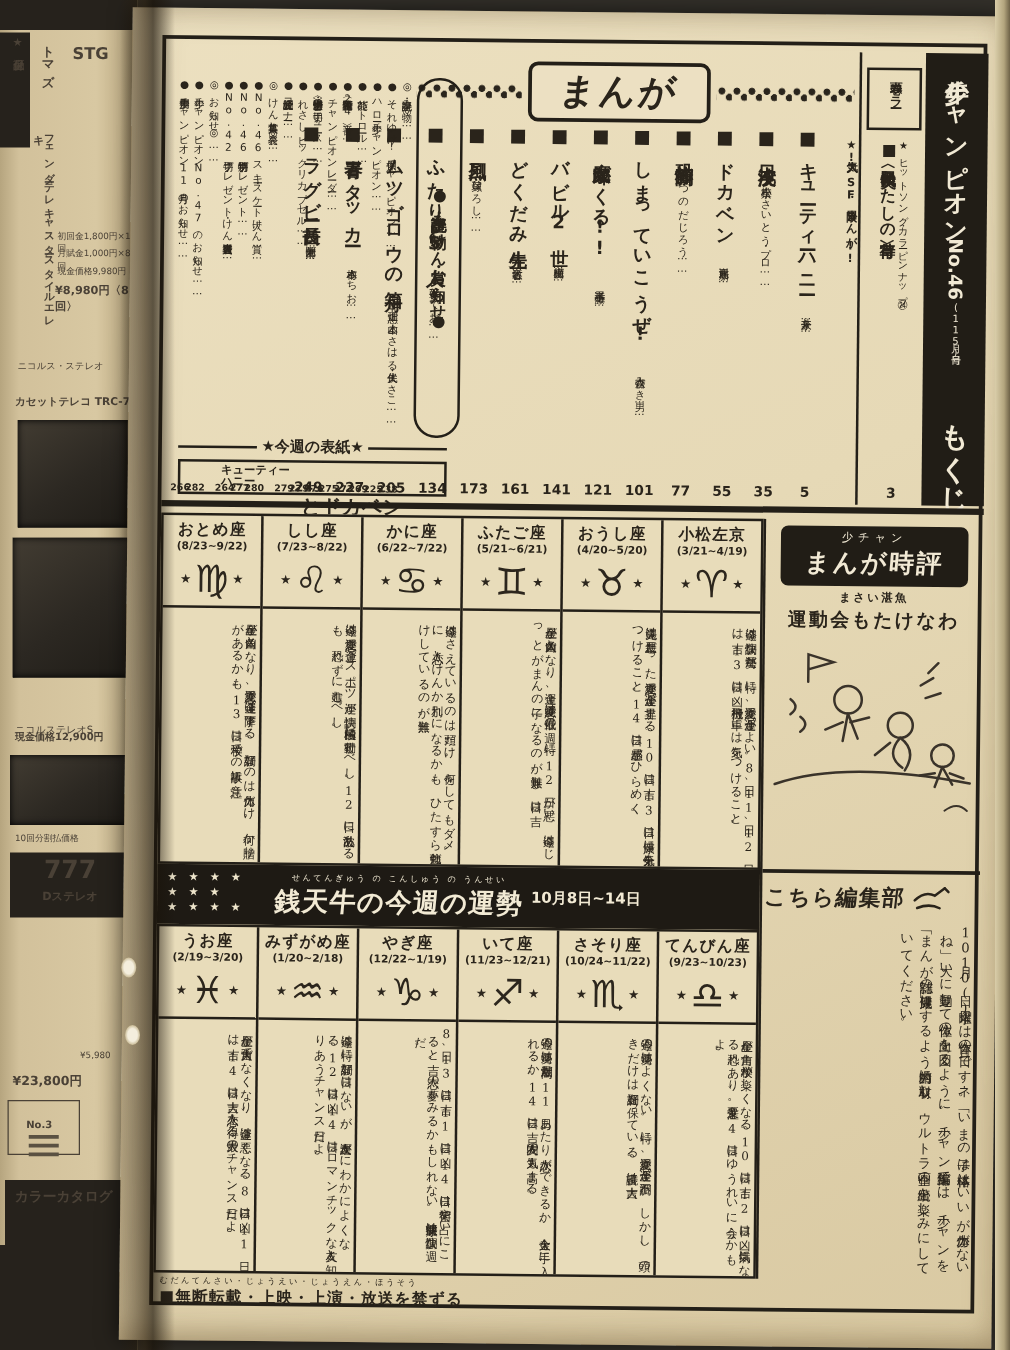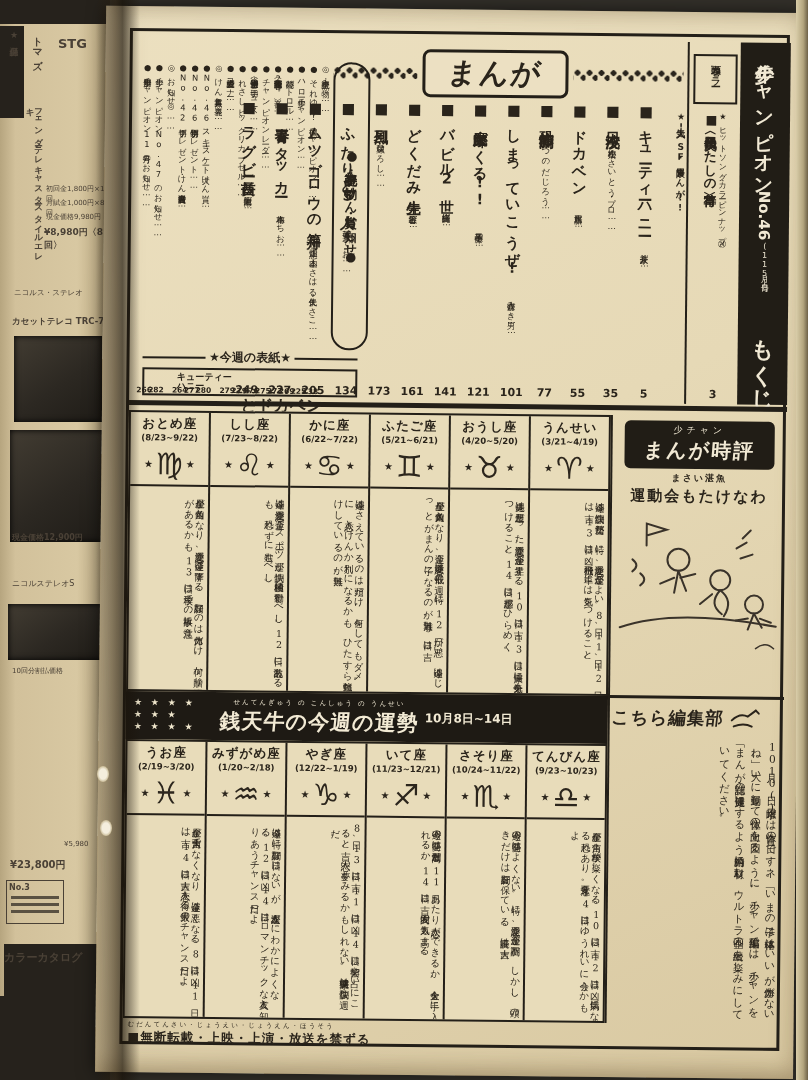--- a/index.html
+++ b/index.html
@@ -143,33 +143,37 @@
     <div class="frag abs" style="left:58px;top:36px;font-size:13px;font-weight:bold;">STG</div>
     <div class="frag abs v" style="left:26px;top:102px;height:160px;font-size:8.5px;font-weight:bold;line-height:1;">フェンダーテレキャスタースタイルエレキ</div>
     <div class="frag abs" style="left:46px;top:184px;font-size:7px;">初回金1,800円×1回</div>
     <div class="frag abs" style="left:46px;top:198px;font-size:7px;">月賦金1,000円×8回</div>
     <div class="frag abs" style="left:46px;top:212px;font-size:7px;">現金価格9,980円</div>
     <div class="frag abs" style="left:44px;top:226px;font-size:9px;font-weight:bold;">¥8,980円〈8回〉</div>
     <div class="frag abs" style="left:14px;top:288px;font-size:7.5px;">ニコルス・ステレオ</div>
     <div class="frag abs" style="left:12px;top:316px;font-size:8.5px;font-weight:bold;">カセットテレコ TRC-7</div>
     <div class="photo abs" style="left:14px;top:336px;width:88px;height:86px;"></div>
     <div class="photo abs" style="left:10px;top:430px;width:95px;height:112px;"></div>
-    <div class="frag abs" style="left:12px;top:532px;font-size:8px;font-weight:bold;">現金価格12,900円</div>
+    <div class="frag abs" style="left:12px;top:584px;font-size:8px;font-weight:bold;">現金価格12,900円</div>
     <div class="frag abs" style="left:12px;top:578px;font-size:8px;">ニコルステレオS</div>
     <div class="photo abs" style="left:8px;top:604px;width:96px;height:56px;"></div>
     <div class="frag abs" style="left:12px;top:666px;font-size:7px;">10回分割払価格</div>
+    <div class="frag adbox abs" style="left:8px;top:682px;width:96px;height:52px;text-align:center;padding-top:3px;">
+      <span style="font-size:20px;font-weight:bold;display:block;line-height:1;">777</span>
+      <span style="font-size:9px;font-weight:bold;">Dステレオ</span>
+    </div>
     <div class="frag abs" style="left:64px;top:840px;font-size:7px;">¥5,980</div>
     <div class="frag abs" style="left:10px;top:858px;font-size:10px;font-weight:bold;">¥23,800円</div>
-    <div class="frag abs" style="left:6px;top:880px;width:58px;height:44px;border:1.5px solid #4a4136;font-size:8px;font-weight:bold;padding:2px;">
+    <div class="frag abs" style="left:6px;top:880px;width:58px;height:44px;border:1.5px solid #4a4136;font-size:8px;font-weight:bold;padding:14px;">
       <span>No.3</span>
       <div style="height:3px;background:#5a5142;margin:4px 2px;"></div>
       <div style="height:3px;background:#5a5142;margin:4px 2px;"></div>
       <div style="height:3px;background:#5a5142;margin:4px 2px;"></div>
     </div>
-    <div class="frag adbox abs" style="left:4px;top:944px;width:94px;height:58px;font-size:11px;font-weight:bold;text-align:left;padding-top:6px;line-height:1.4;">カラーカタログ</div>
+    <div class="frag adbox abs" style="left:4px;top:944px;width:94px;height:58px;font-size:11px;font-weight:bold;text-align:center;padding-top:6px;line-height:1.4;">カラーカタログ</div>
     <div class="frag adbox abs" style="left:0;top:996px;width:110px;height:84px;"></div>
   </div>
 
   <div id="main-page">
     <div id="frame"></div>
 
     <div class="abs" id="masthead">
       <span class="mag">少年チャンピオン</span>
       <span class="no">No.46</span>
       <span class="dt">(11月5日号)</span>
@@ -462,21 +466,21 @@
         </div>
 
         <div class="z-cell">
           <span class="z-name">おうし座</span>
           <span class="z-dates">(4/20~5/20)</span>
           <div class="z-symbol">♉</div>
           <div class="z-text v">先週は最悪だった恋愛運、金運が上昇する。10日は吉。13日は健康に十分気をつけること。14日は霊感がひらめく。</div>
         </div>
 
         <div class="z-cell">
-          <span class="z-name">うんせい</span>
+          <span class="z-name">小松左京</span>
           <span class="z-dates">(3/21~4/19)</span>
           <div class="z-symbol">♈</div>
           <div class="z-text v">今週は快調な運勢だ。特に、恋愛運、金運がよい。8日、11日、12日は吉。13日は凶。飛行機、車には気をつけること。</div>
         </div>
       </div>
 
     <div class="abs" id="banner">
       <div class="stars">★ ★ ★ ★<br>★ ★ ★<br>★ ★ ★ ★</div>
       <div class="tgrp">
         <span class="furi">せんてんぎゅう の こんしゅう の うんせい</span>

